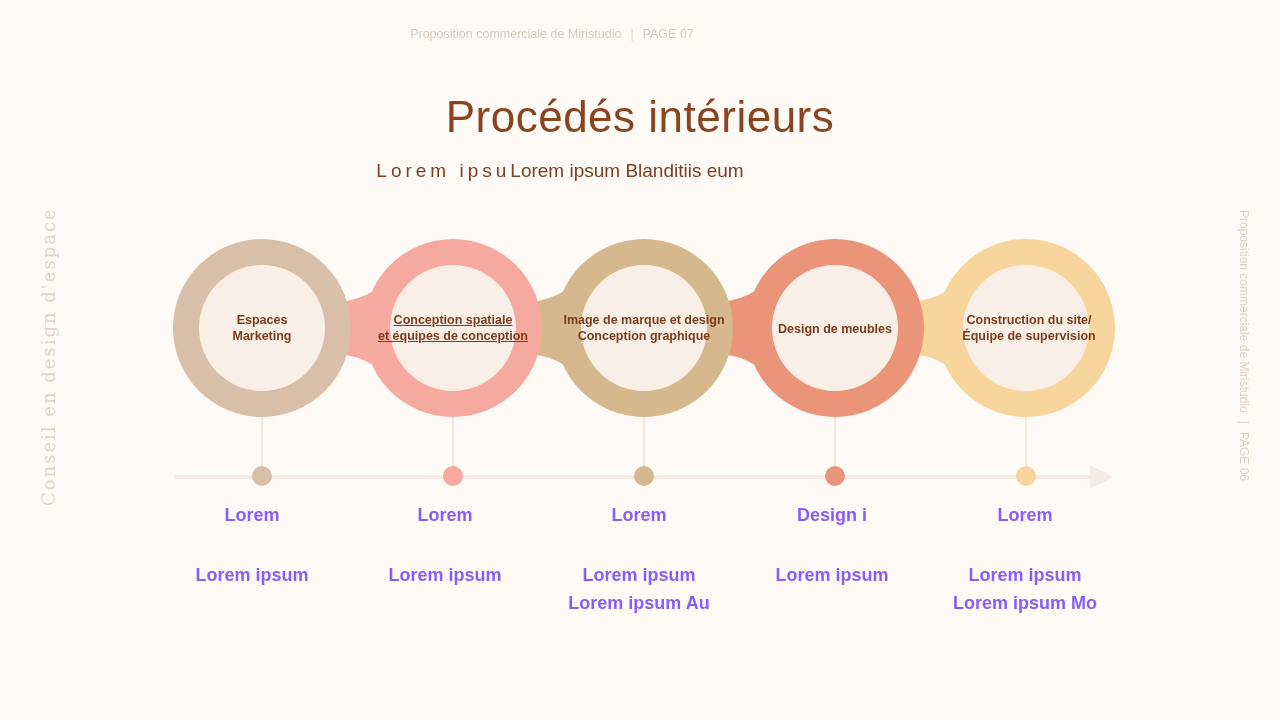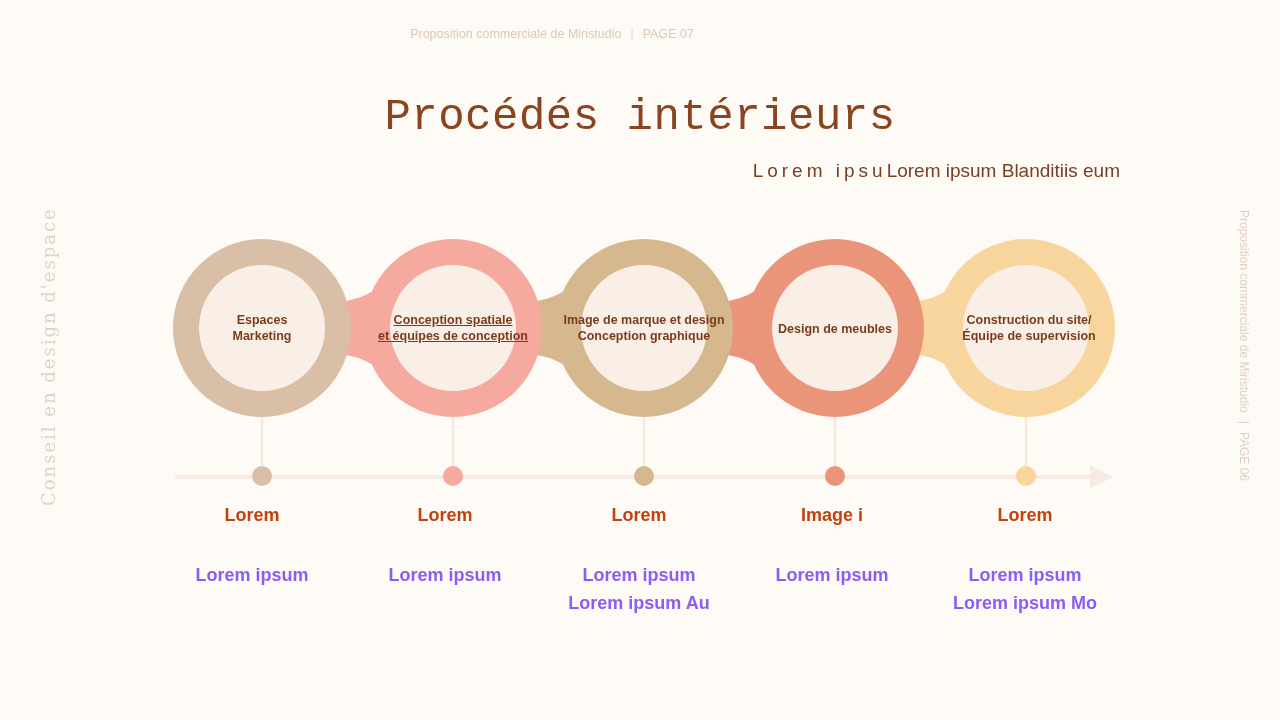--- a/index.html
+++ b/index.html
@@ -1,27 +1,27 @@
 <!DOCTYPE html>
 <html><head>
 <meta charset="utf-8">
 <style>
   html, body { margin:0; padding:0; }
   body { width:1280px; height:720px; background:#fefbf7; position:relative; overflow:hidden; font-family:"Liberation Sans", sans-serif; }
   .header { position:absolute; top:27px; left:0; width:1104px; text-align:center; font-size:12.5px; color:#dcc8b6; }
   .header .sep { margin:0 9px; color:#e6d8ca; }
-  .title { position:absolute; top:92px; left:0; width:1280px; text-align:center; font-family:Liberation Mono, monospace; font-size:44px; color:#8a4420; letter-spacing:0.5px; }
-  .subtitle { position:absolute; top:160px; left:0; width:1120px; text-align:right; font-size:19px; color:#7a3e22; }
+  .title { position:absolute; top:92px; left:0; width:1280px; text-align:center; font-family:Liberation Sans, sans-serif; font-size:44px; color:#8a4420; letter-spacing:0.5px; }
+  .subtitle { position:absolute; top:160px; left:0; width:1120px; text-align:center; font-size:19px; color:#7a3e22; }
   .subtitle .spaced { letter-spacing:4px; }
   .side-left { position:absolute; left:38px; top:506px; transform-origin:0 0; transform:rotate(-90deg); font-family:"DejaVu Serif", serif; font-size:18px; letter-spacing:2px; color:#e2d4c4; white-space:nowrap; }
   .side-right { position:absolute; left:1251px; top:210px; transform-origin:0 0; transform:rotate(90deg); font-size:12px; color:#e0d0c2; white-space:nowrap; }
   .side-right .sep { margin:0 8px; }
   svg.diagram { position:absolute; left:0; top:0; }
   .circle-label { position:absolute; width:180px; text-align:center; font-weight:bold; font-size:12.5px; line-height:16px; color:#7a3c1c; }
-  .step-title { position:absolute; top:505px; width:180px; text-align:center; font-weight:bold; font-size:18px; color:#c2410c; }
+  .step-title { position:absolute; top:505px; width:180px; text-align:center; font-weight:bold; font-size:18px; color:#8b5cf6; }
   .step-desc { position:absolute; top:561px; width:200px; text-align:center; font-weight:bold; font-size:18px; line-height:28px; color:#8b5cf6; }
 </style>
 </head>
 <body>
 
 <div class="header">
   <span>Proposition commerciale de Miristudio</span><span class="sep">|</span><span>PAGE 07</span>
 </div>
 
 <div class="title">Procédés intérieurs</div>
@@ -89,21 +89,21 @@
   <div>Design de meubles</div>
 </div>
 <div class="circle-label" style="left:929px; top:312px; width:200px;">
   <div>Construction du site/</div>
   <div>Équipe de supervision</div>
 </div>
 
 <div class="step-title" style="left:162px;">Lorem</div>
 <div class="step-title" style="left:355px;">Lorem</div>
 <div class="step-title" style="left:549px;">Lorem</div>
-<div class="step-title" style="left:742px;">Image i</div>
+<div class="step-title" style="left:742px;">Design i</div>
 <div class="step-title" style="left:935px;">Lorem</div>
 
 <div class="step-desc" style="left:152px;">
   <div>Lorem ipsum</div>
 </div>
 <div class="step-desc" style="left:345px;">
   <div>Lorem ipsum</div>
 </div>
 <div class="step-desc" style="left:539px;">
   <div>Lorem ipsum</div>

